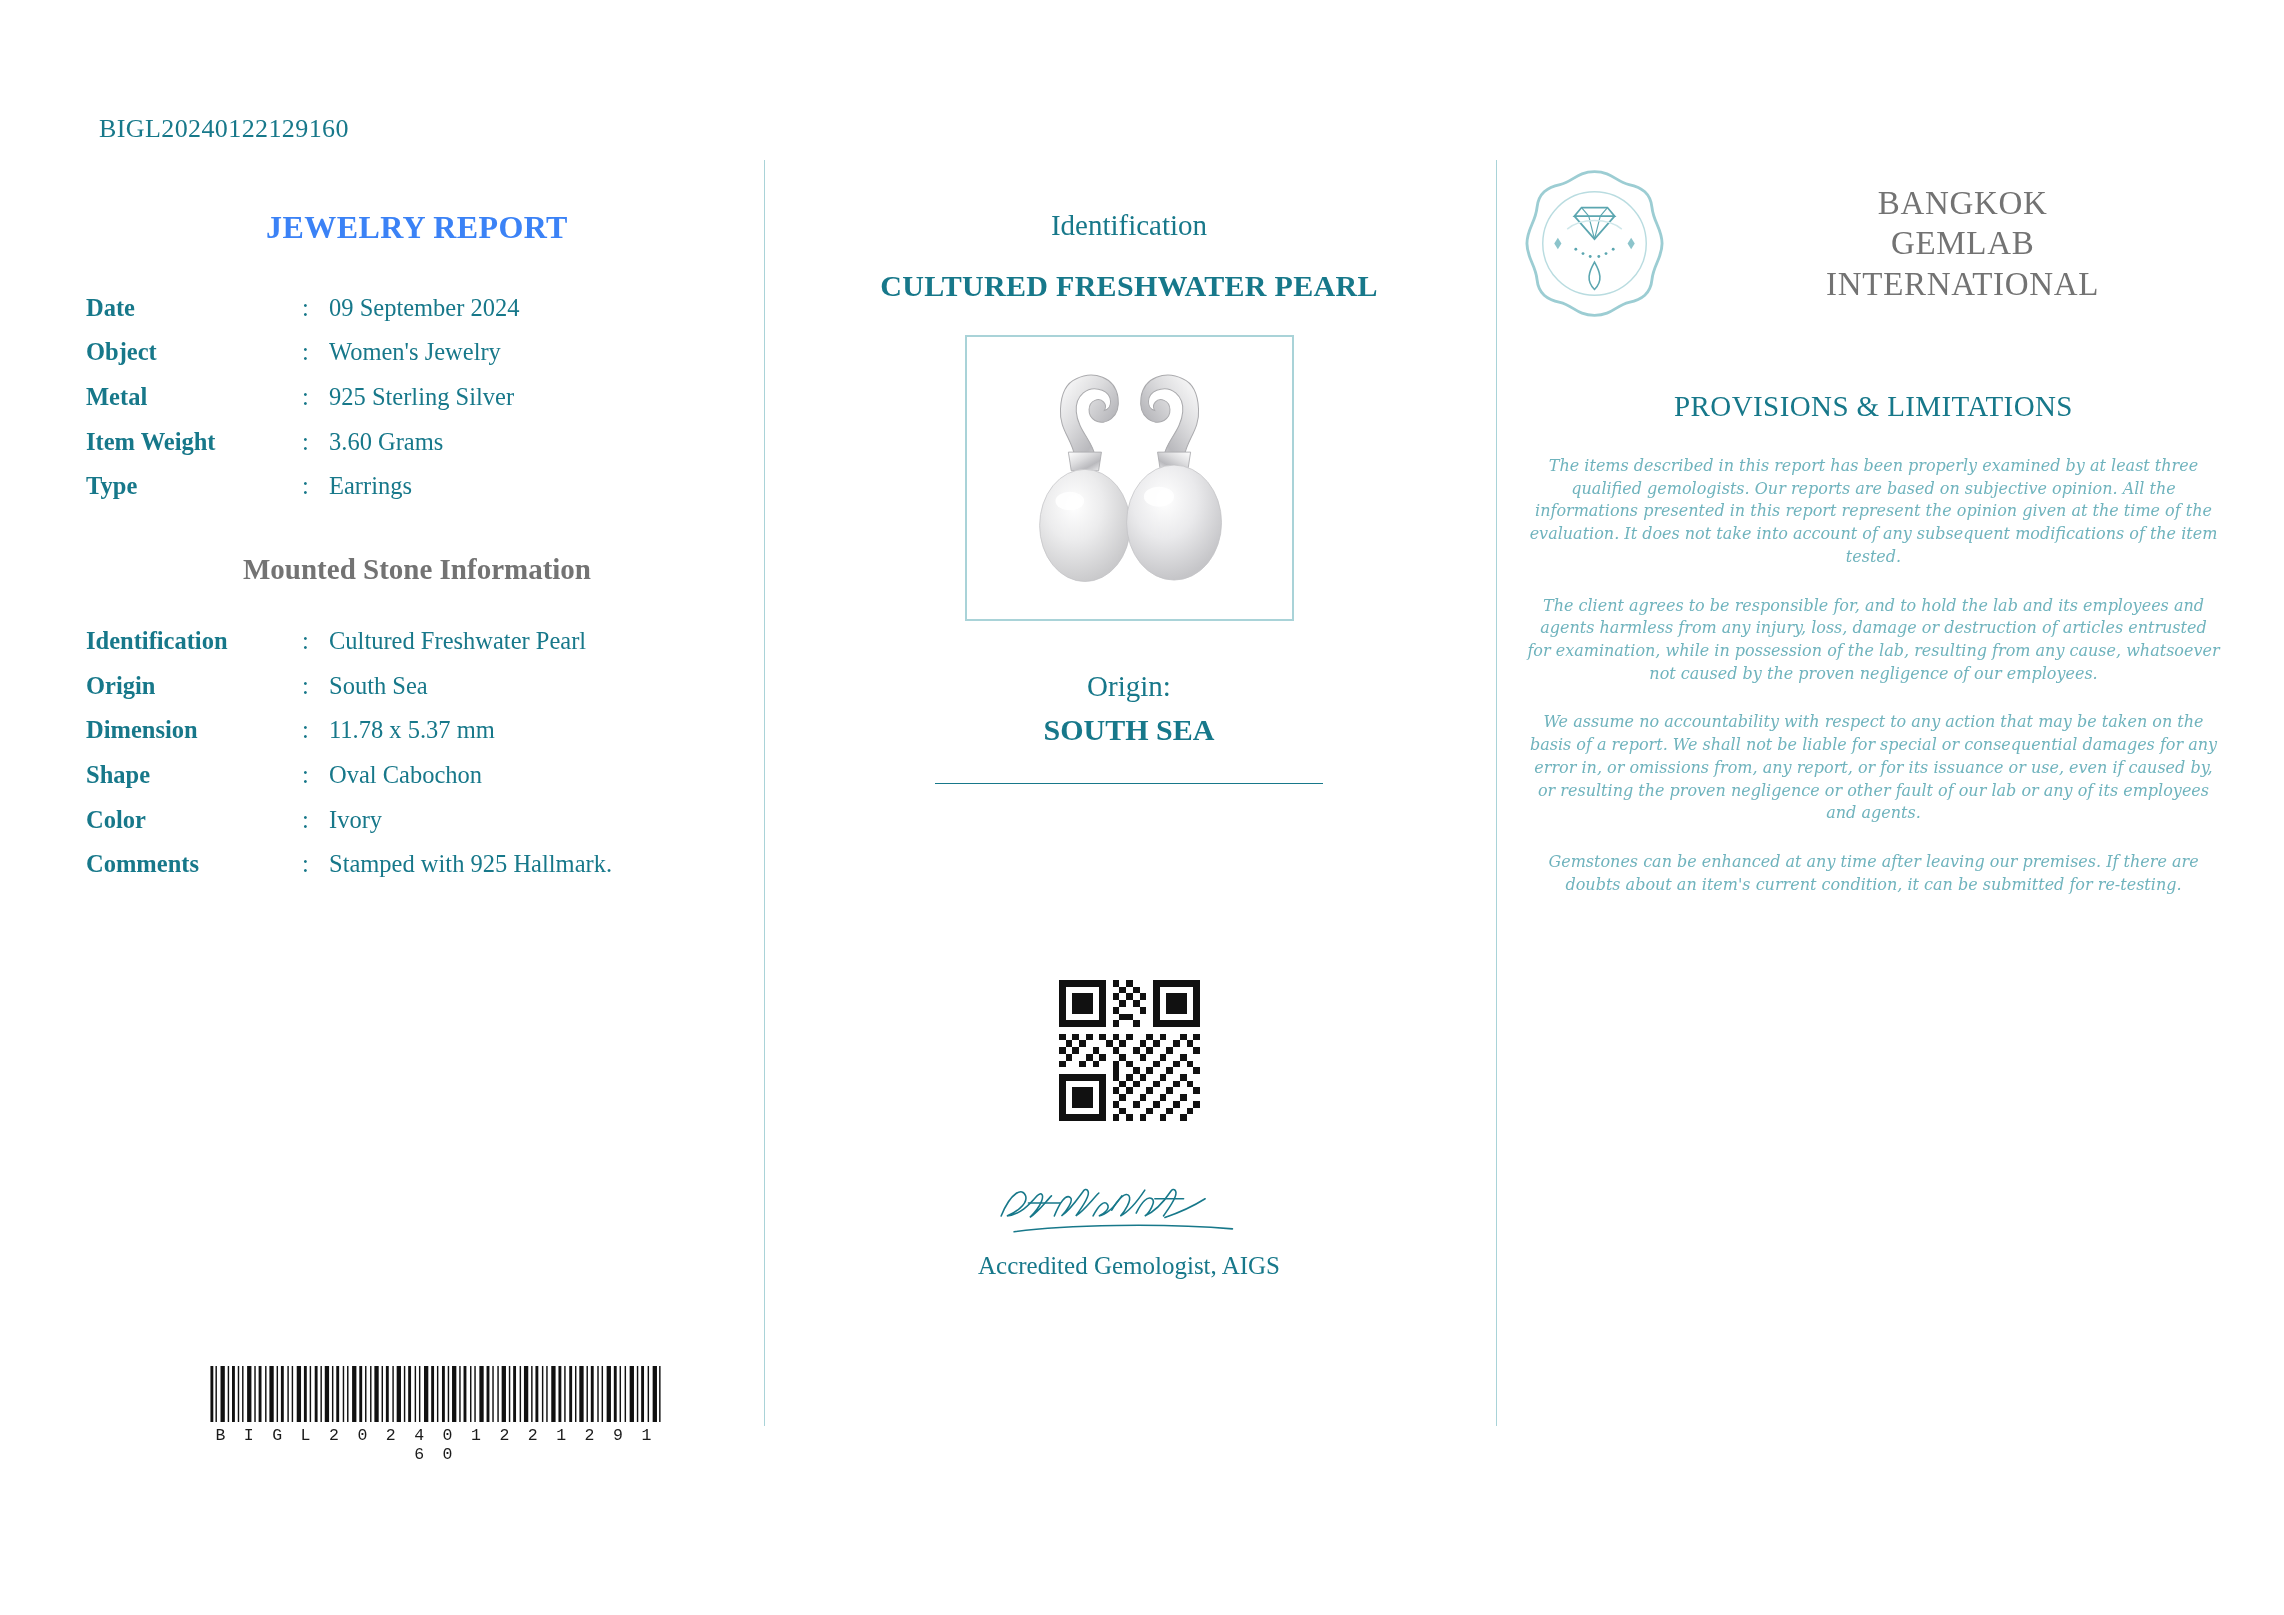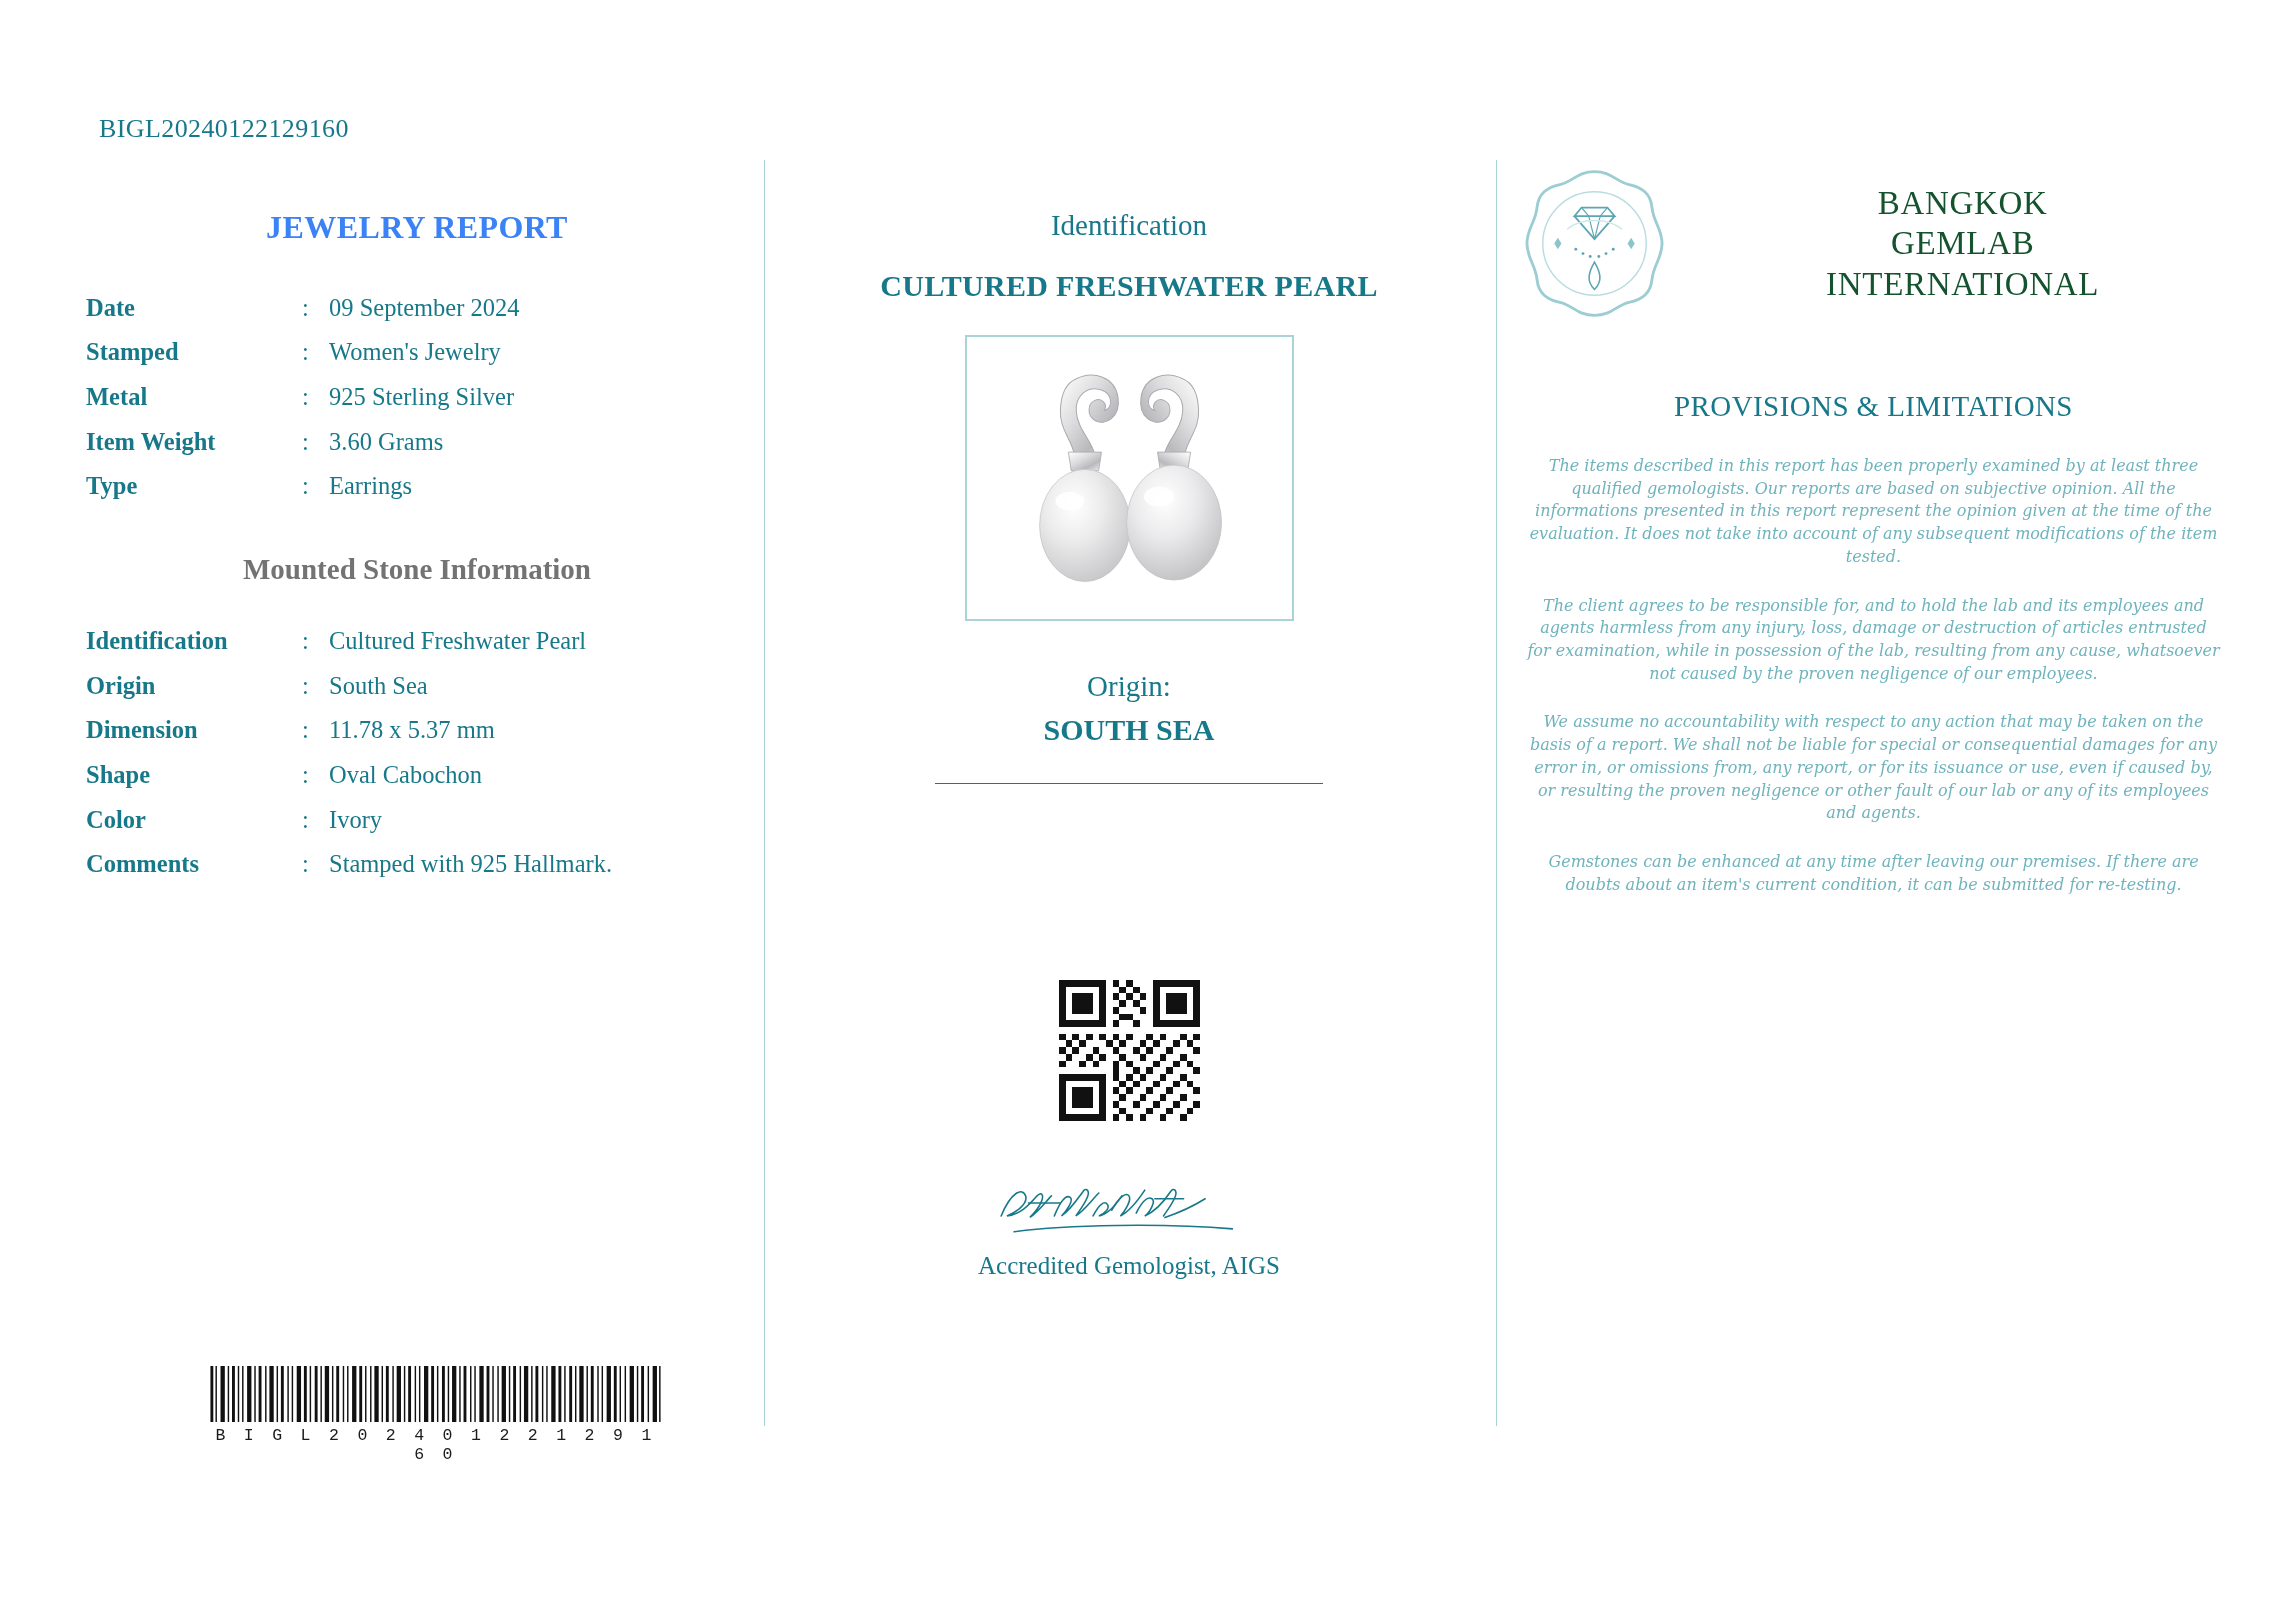--- a/index.html
+++ b/index.html
@@ -188,21 +188,21 @@
     width: 161px;
     height: 161px;
     flex: 0 0 161px;
   }
   .brand-name {
     flex: 1;
     text-align: center;
     font-size: 33px;
     line-height: 1.22;
     letter-spacing: 0.7px;
-    color: #14532d;
+    color: #737373;
   }
   .provisions-title {
     text-align: center;
     font-size: 29px;
     letter-spacing: 0.4px;
     color: #17788a;
     margin-top: 66px;
   }
   .prov-p {
     font-family: "DejaVu Serif", serif;
@@ -229,21 +229,21 @@
     <div class="title-main">JEWELRY REPORT</div>
 
     <table class="kv-table">
       <tbody>
           <tr>
         <td class="kv-key">Date</td>
         <td class="kv-colon">:</td>
         <td class="kv-val">09 September 2024</td>
       </tr>
       <tr>
-        <td class="kv-key">Stamped</td>
+        <td class="kv-key">Object</td>
         <td class="kv-colon">:</td>
         <td class="kv-val">Women's Jewelry</td>
       </tr>
       <tr>
         <td class="kv-key">Metal</td>
         <td class="kv-colon">:</td>
         <td class="kv-val">925 Sterling Silver</td>
       </tr>
       <tr>
         <td class="kv-key">Item Weight</td>

